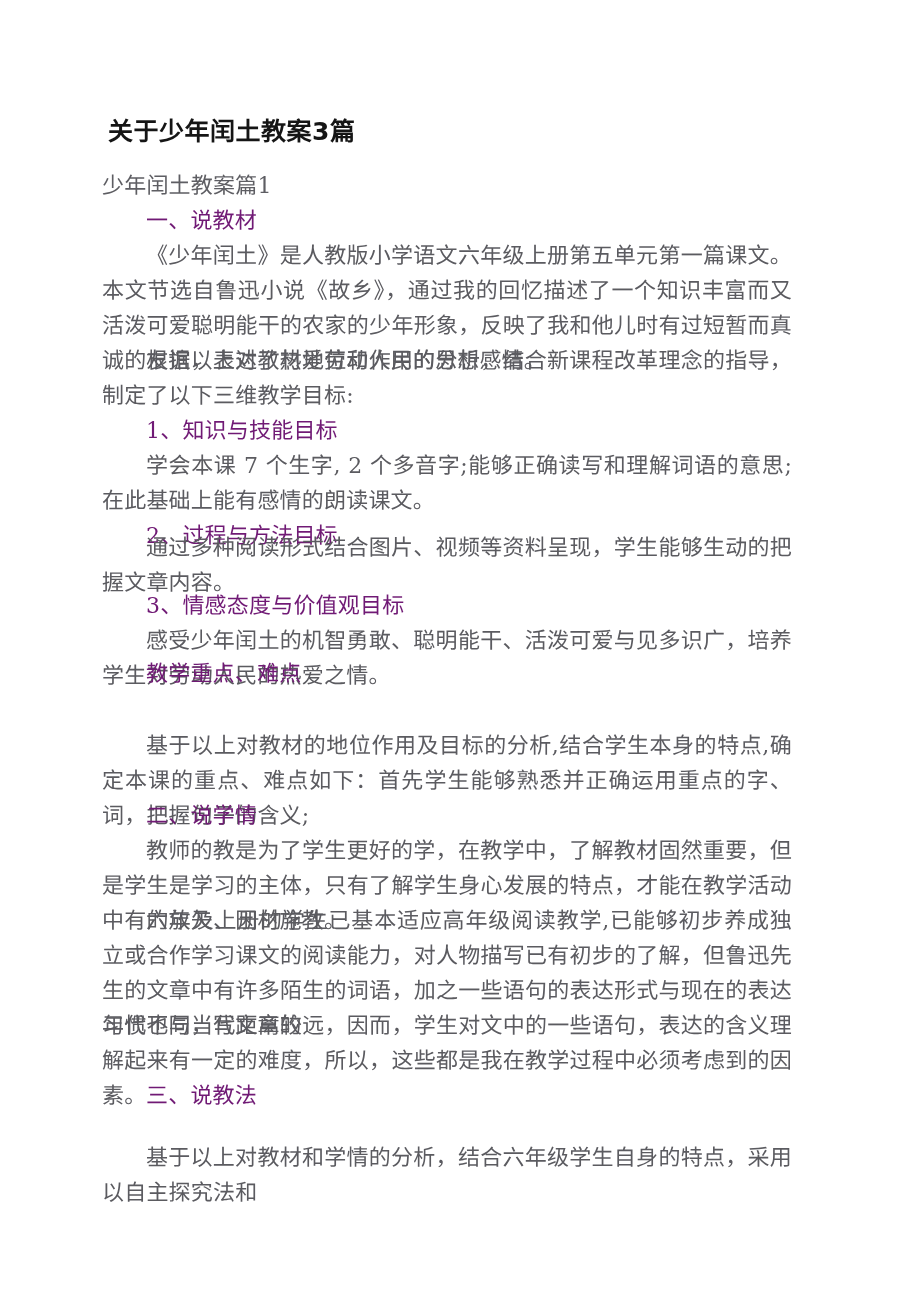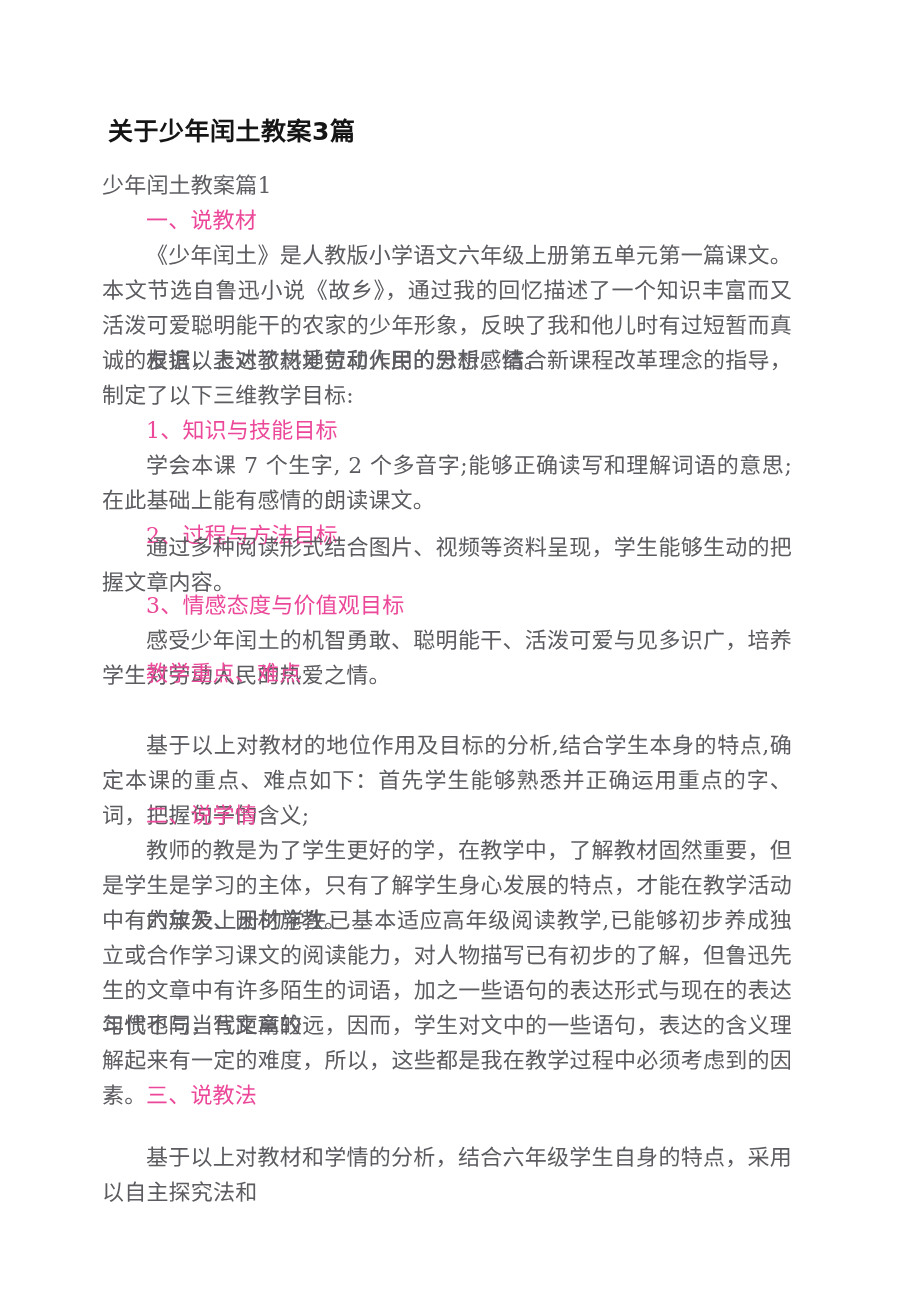--- a/index.html
+++ b/index.html
@@ -69,21 +69,21 @@
   .block.noindent {
     text-indent: 0;
   }
 
   
   .subtitle-line {
     color: #5e5e63;
   }
 
   
-  .tone-light { color: #ec4899; }
+  .tone-light { color: #701a75; }
 </style>
 </head>
 <body>
 
 <div class="page">
 
   <h1 class="doc-title">关于少年闰土教案3篇</h1>
 
   <div class="content">
 

